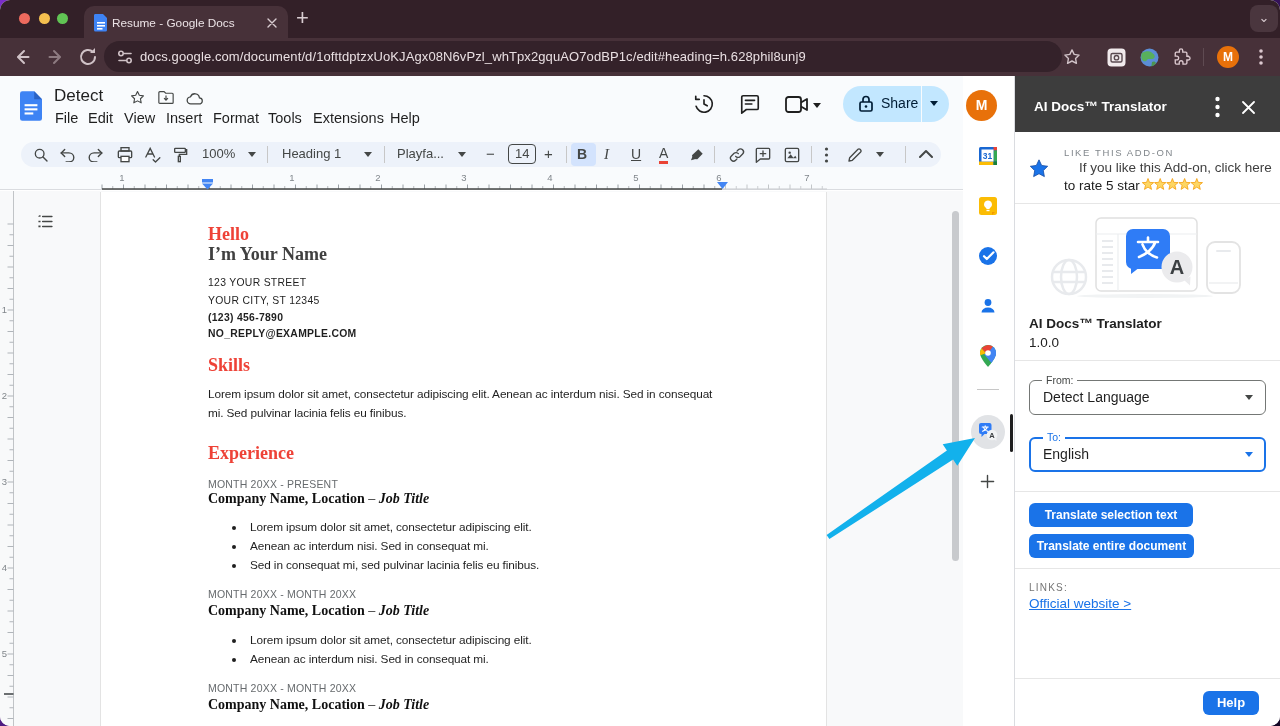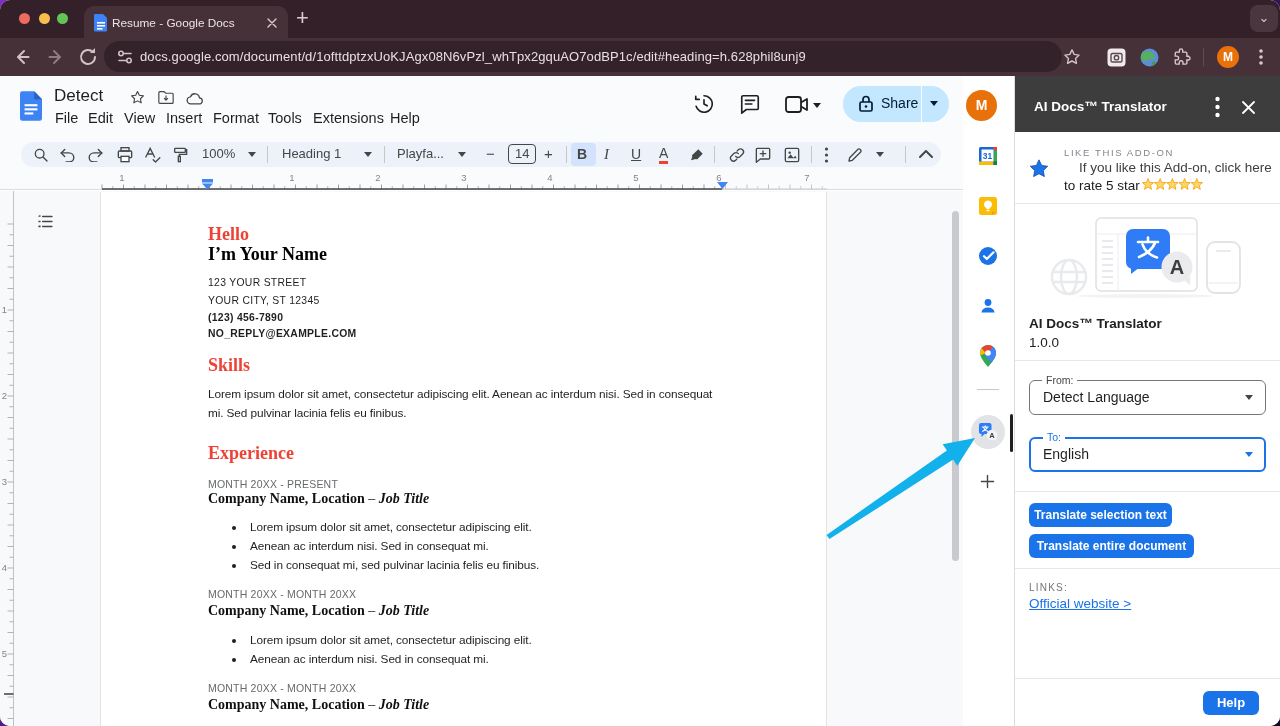--- a/index.html
+++ b/index.html
@@ -448,21 +448,21 @@
         <text x="4.5" y="380">4</text>
           <text x="4.5" y="466">5</text>
       </g>
     </svg>
     <svg style="position:absolute;left:37px;top:22px" width="17" height="17" viewBox="0 0 24 24">
         <path d="M8 5h13M8 12h13M8 19h13" stroke="#444746" stroke-width="2.2" stroke-linecap="round"></path>
         <path d="M3.5 3.2L2 4.1v1.2h3V3.2zM2 10.8h3v2.4H2zM2 17.8h3v2.4H2z" fill="#444746"></path>
       </svg>
     <div id="doccontent">
       <div class="doc serif red" style="left:208px;top:33px;font-size:18px;font-weight:700;">Hello</div>
-      <div class="doc serif" style="left:208px;top:53px;font-size:18px;font-weight:700;color:#000000;">I’m Your Name</div>
+      <div class="doc serif" style="left:208px;top:53px;font-size:18px;font-weight:700;color:#404040;">I’m Your Name</div>
       <div class="doc caps" style="left:208px;top:86px;">123 YOUR STREET</div>
       <div class="doc caps" style="left:208px;top:104px;">YOUR CITY, ST 12345</div>
       <div class="doc caps" style="left:208px;top:121px;font-weight:700;">(123) 456-7890</div>
       <div class="doc caps" style="left:208px;top:137px;font-weight:700;">NO_REPLY@EXAMPLE.COM</div>
       <div class="doc serif red" style="left:208px;top:164px;font-size:18px;font-weight:700;">Skills</div>
       <div class="doc body13" style="left:208px;top:196px;">Lorem ipsum dolor sit amet, consectetur adipiscing elit. Aenean ac interdum nisi. Sed in consequat</div>
       <div class="doc body13" style="left:208px;top:215px;">mi. Sed pulvinar lacinia felis eu finibus.</div>
       <div class="doc serif red" style="left:208px;top:252px;font-size:18px;font-weight:700;">Experience</div>
       <div class="doc mon" style="left:208px;top:287px;">MONTH 20XX - PRESENT</div>
       <div class="doc serif" style="left:208px;top:300px;font-size:14px;font-weight:700;color:#111;">Company Name, Location <span style="font-weight:400;">–</span> <span style="font-style:italic;">Job Title</span></div>
@@ -597,21 +597,21 @@
       <div class="val" style="left:12px;top:7px;">English</div>
       <div class="caret" style="left:214px;top:13px;border-top-color:#1a73e8;"></div>
     </div>
     <div class="fieldset" style="top:304px;">
       <div class="lab">From:</div>
       <div class="val">Detect Language</div>
       <div class="caret" style="left:215px;top:14px;"></div>
     </div>
     <div class="pdiv" style="top:415px;"></div>
 
-    <div class="bluebtn" style="top:427px;width:143px;height:24px;line-height:24px;">Translate selection text</div>
+    <div class="bluebtn" style="top:427px;width:164px;height:24px;line-height:24px;">Translate selection text</div>
     <div class="bluebtn" style="top:458px;width:165px;height:24px;line-height:24px;">Translate entire document</div>
     <div class="pdiv" style="top:492px;"></div>
 
     <div style="position:absolute;left:14px;top:506px;font-size:10px;letter-spacing:1.2px;color:#757575;">LINKS:</div>
     <div style="position:absolute;left:14px;top:520px;font-size:13.5px;color:#1a73e8;text-decoration:underline;">Official website &gt;</div>
     <div class="pdiv" style="top:602px;"></div>
 
     <div class="bluebtn" style="left:188px;top:615px;width:56px;height:24px;line-height:24px;font-size:13px;">Help</div>
   </div>
 

